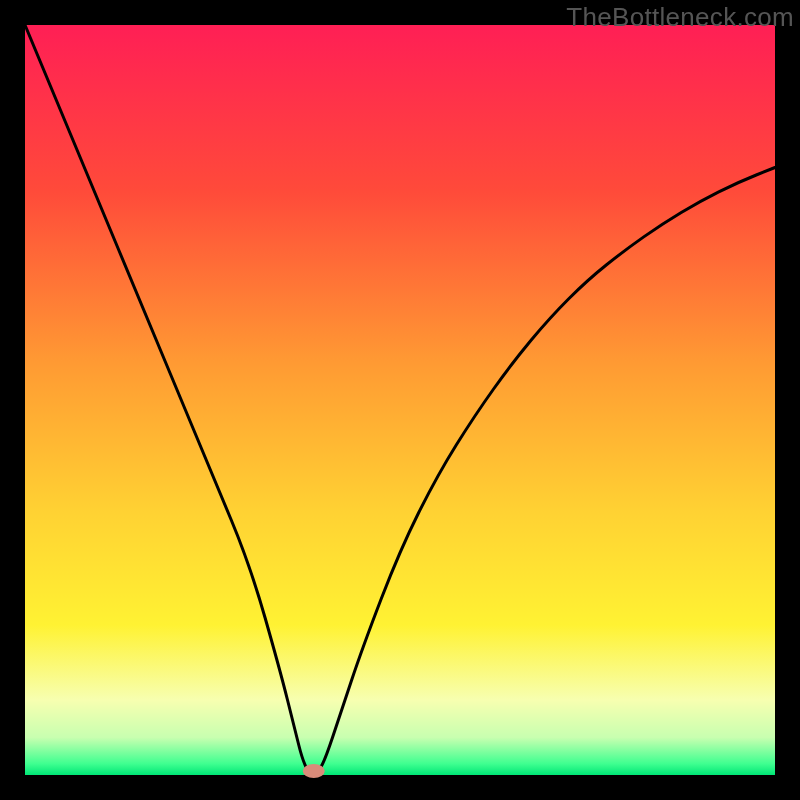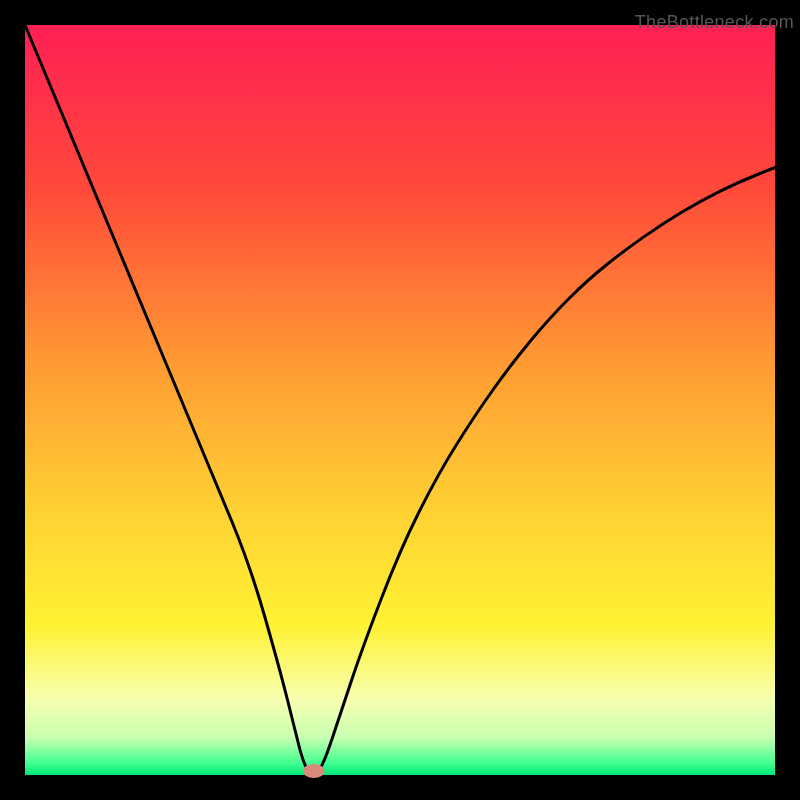--- a/index.html
+++ b/index.html
@@ -13,24 +13,24 @@
   }
   .chart-container {
     position: absolute;
     left: 0;
     top: 0;
     width: 800px;
     height: 800px;
   }
   .watermark {
     position: absolute;
-    top: 12px;
+    top: 2px;
     right: 6px;
     color: #555;
-    font-size: 18px;
+    font-size: 26px;
     font-weight: 500;
     letter-spacing: 0.3px;
     z-index: 10;
   }
   svg { display: block; }
 </style>
 </head>
 <body>
 
 <div class="chart-container">

